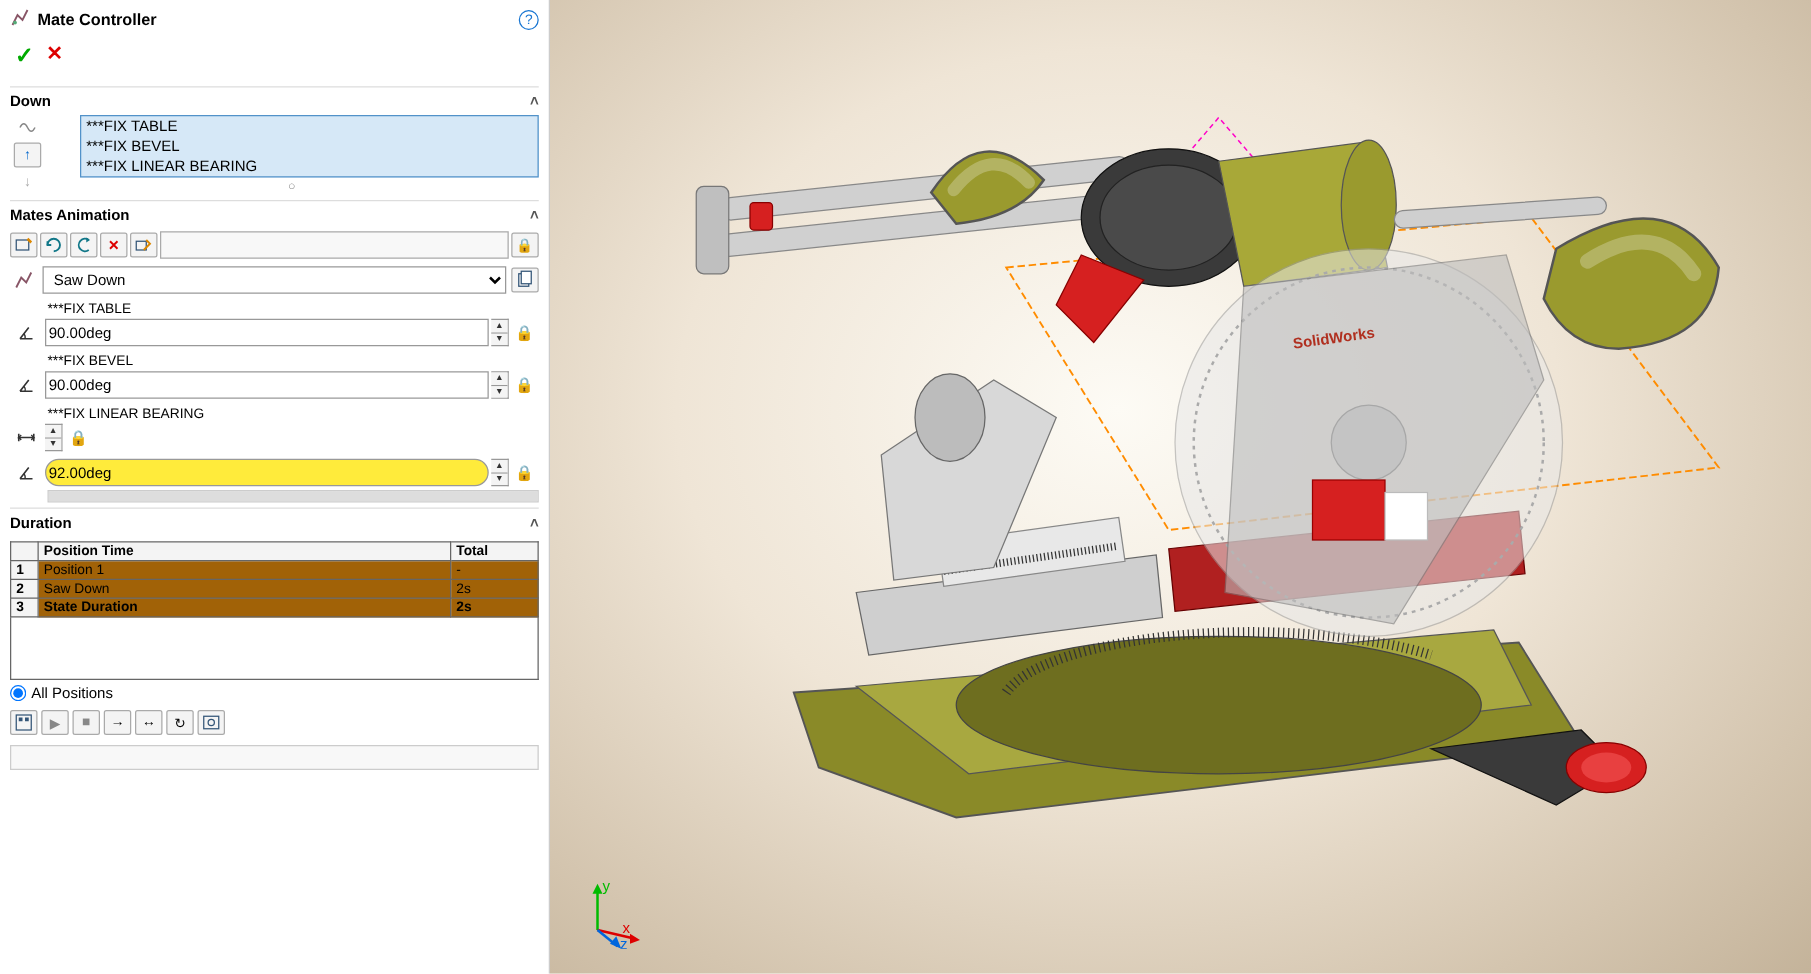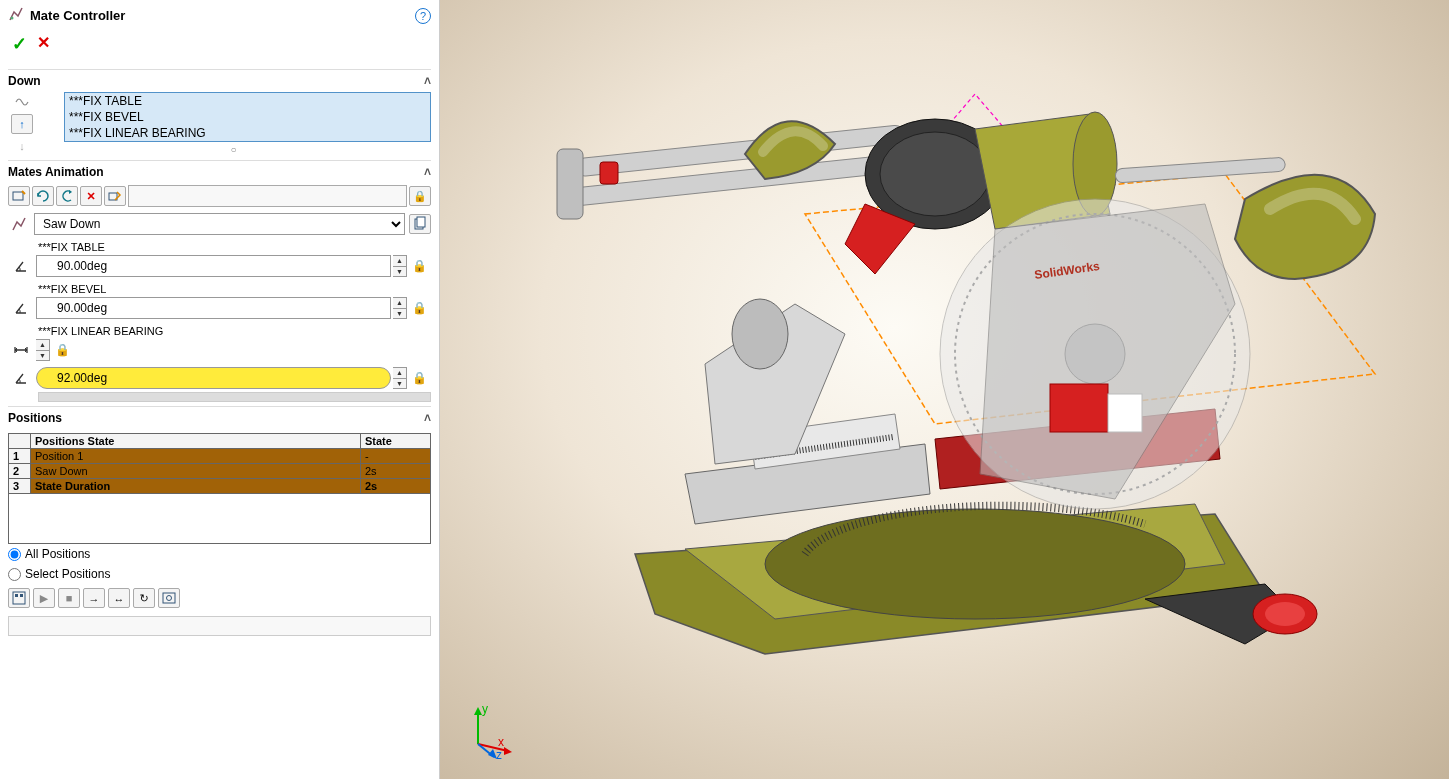--- a/index.html
+++ b/index.html
@@ -32,21 +32,21 @@
 
 .dropdown-row { display: flex; align-items: center; gap: 4px; margin-top: 4px; }
 .pm-icon { width: 22px; display: flex; align-items: center; justify-content: center; }
 select.position-select { flex: 1; height: 22px; border: 1px solid #999; background: #fff; padding: 0 4px; }
 
 .mate-field { margin-top: 6px; }
 .mate-label { padding-left: 30px; font-size: 11px; margin-bottom: 2px; }
 .mate-label.highlight { background: #ffeb3b; display: inline-block; margin-left: 30px; padding: 0 3px; }
 .mate-input-row { display: flex; align-items: center; gap: 2px; }
 .mate-input-row .pm-icon { width: 26px; }
-.mate-input { flex: 1; height: 22px; border: 1px solid #999; padding: 0 20px; background: #fff; }
+.mate-input { flex: 1; height: 22px; border: 1px solid #999; padding: 0 2px; background: #fff; }
 .mate-input.highlight { background: #ffeb3b; border-radius: 11px; }
 .spinner { width: 14px; height: 22px; display: flex; flex-direction: column; border: 1px solid #999; border-left: none; }
 .spinner div { flex: 1; display: flex; align-items: center; justify-content: center; font-size: 7px; color: #333; cursor: pointer; background: #f4f4f4; }
 .spinner div:first-child { border-bottom: 1px solid #999; }
 .lock-icon { width: 22px; display: flex; align-items: center; justify-content: center; cursor: pointer; }
 .slider-track { height: 10px; margin: 3px 0 0 30px; background: linear-gradient(to right, #ddd 0%, #ddd 100%); border: 1px solid #ccc; position: relative; }
 
 table.anim-table { width: 100%; border-collapse: collapse; margin-top: 4px; }
 table.anim-table th, table.anim-table td { border: 1px solid #666; padding: 1px 4px; font-size: 11px; text-align: left; background: #a16207; }
 table.anim-table th { font-weight: 600; background: #f4f4f4; }
@@ -230,30 +230,30 @@
       <div class="spinner">
           <div>▲</div>
           <div>▼</div>
         </div>
       <span class="lock-icon">🔒</span>
     </div>
     <div class="slider-track"></div>
   </div>
 
   <div class="section-header">
-    <span>Positions</span>
+    <span>Duration</span>
     <span class="chevron">˄</span>
   </div>
 
   <table class="anim-table">
     <tbody>
         <tr>
       <th class="num"></th>
-      <th>Positions State</th>
-      <th style="width:70px">State</th>
+      <th>Position Time</th>
+      <th style="width:70px">Total</th>
     </tr>
     <tr>
       <td class="num">1</td>
       <td>Position 1</td>
       <td>-</td>
     </tr>
     <tr>
       <td class="num">2</td>
       <td>Saw Down</td>
       <td>2s</td>
@@ -264,24 +264,20 @@
       <td>2s</td>
     </tr>
   </tbody>
     </table>
   <div class="anim-empty"></div>
 
   <div class="radio-row">
     <input type="radio" checked="" style="">
     <span>All Positions</span>
   </div>
-  <div class="radio-row">
-    <input type="radio" style="">
-    <span>Select Positions</span>
-  </div>
 
   <div class="playback-row">
     <span class="icon-btn">
         <svg class="sm-icon" viewBox="0 0 16 16">
           <rect x="2" y="2" width="12" height="12" fill="none" stroke="#357"></rect>
           <rect x="4" y="4" width="3" height="3" fill="#357"></rect>
           <rect x="9" y="4" width="3" height="3" fill="#357"></rect>
         </svg>
       </span>
     <span class="icon-btn" style="color:#888">▶</span>

